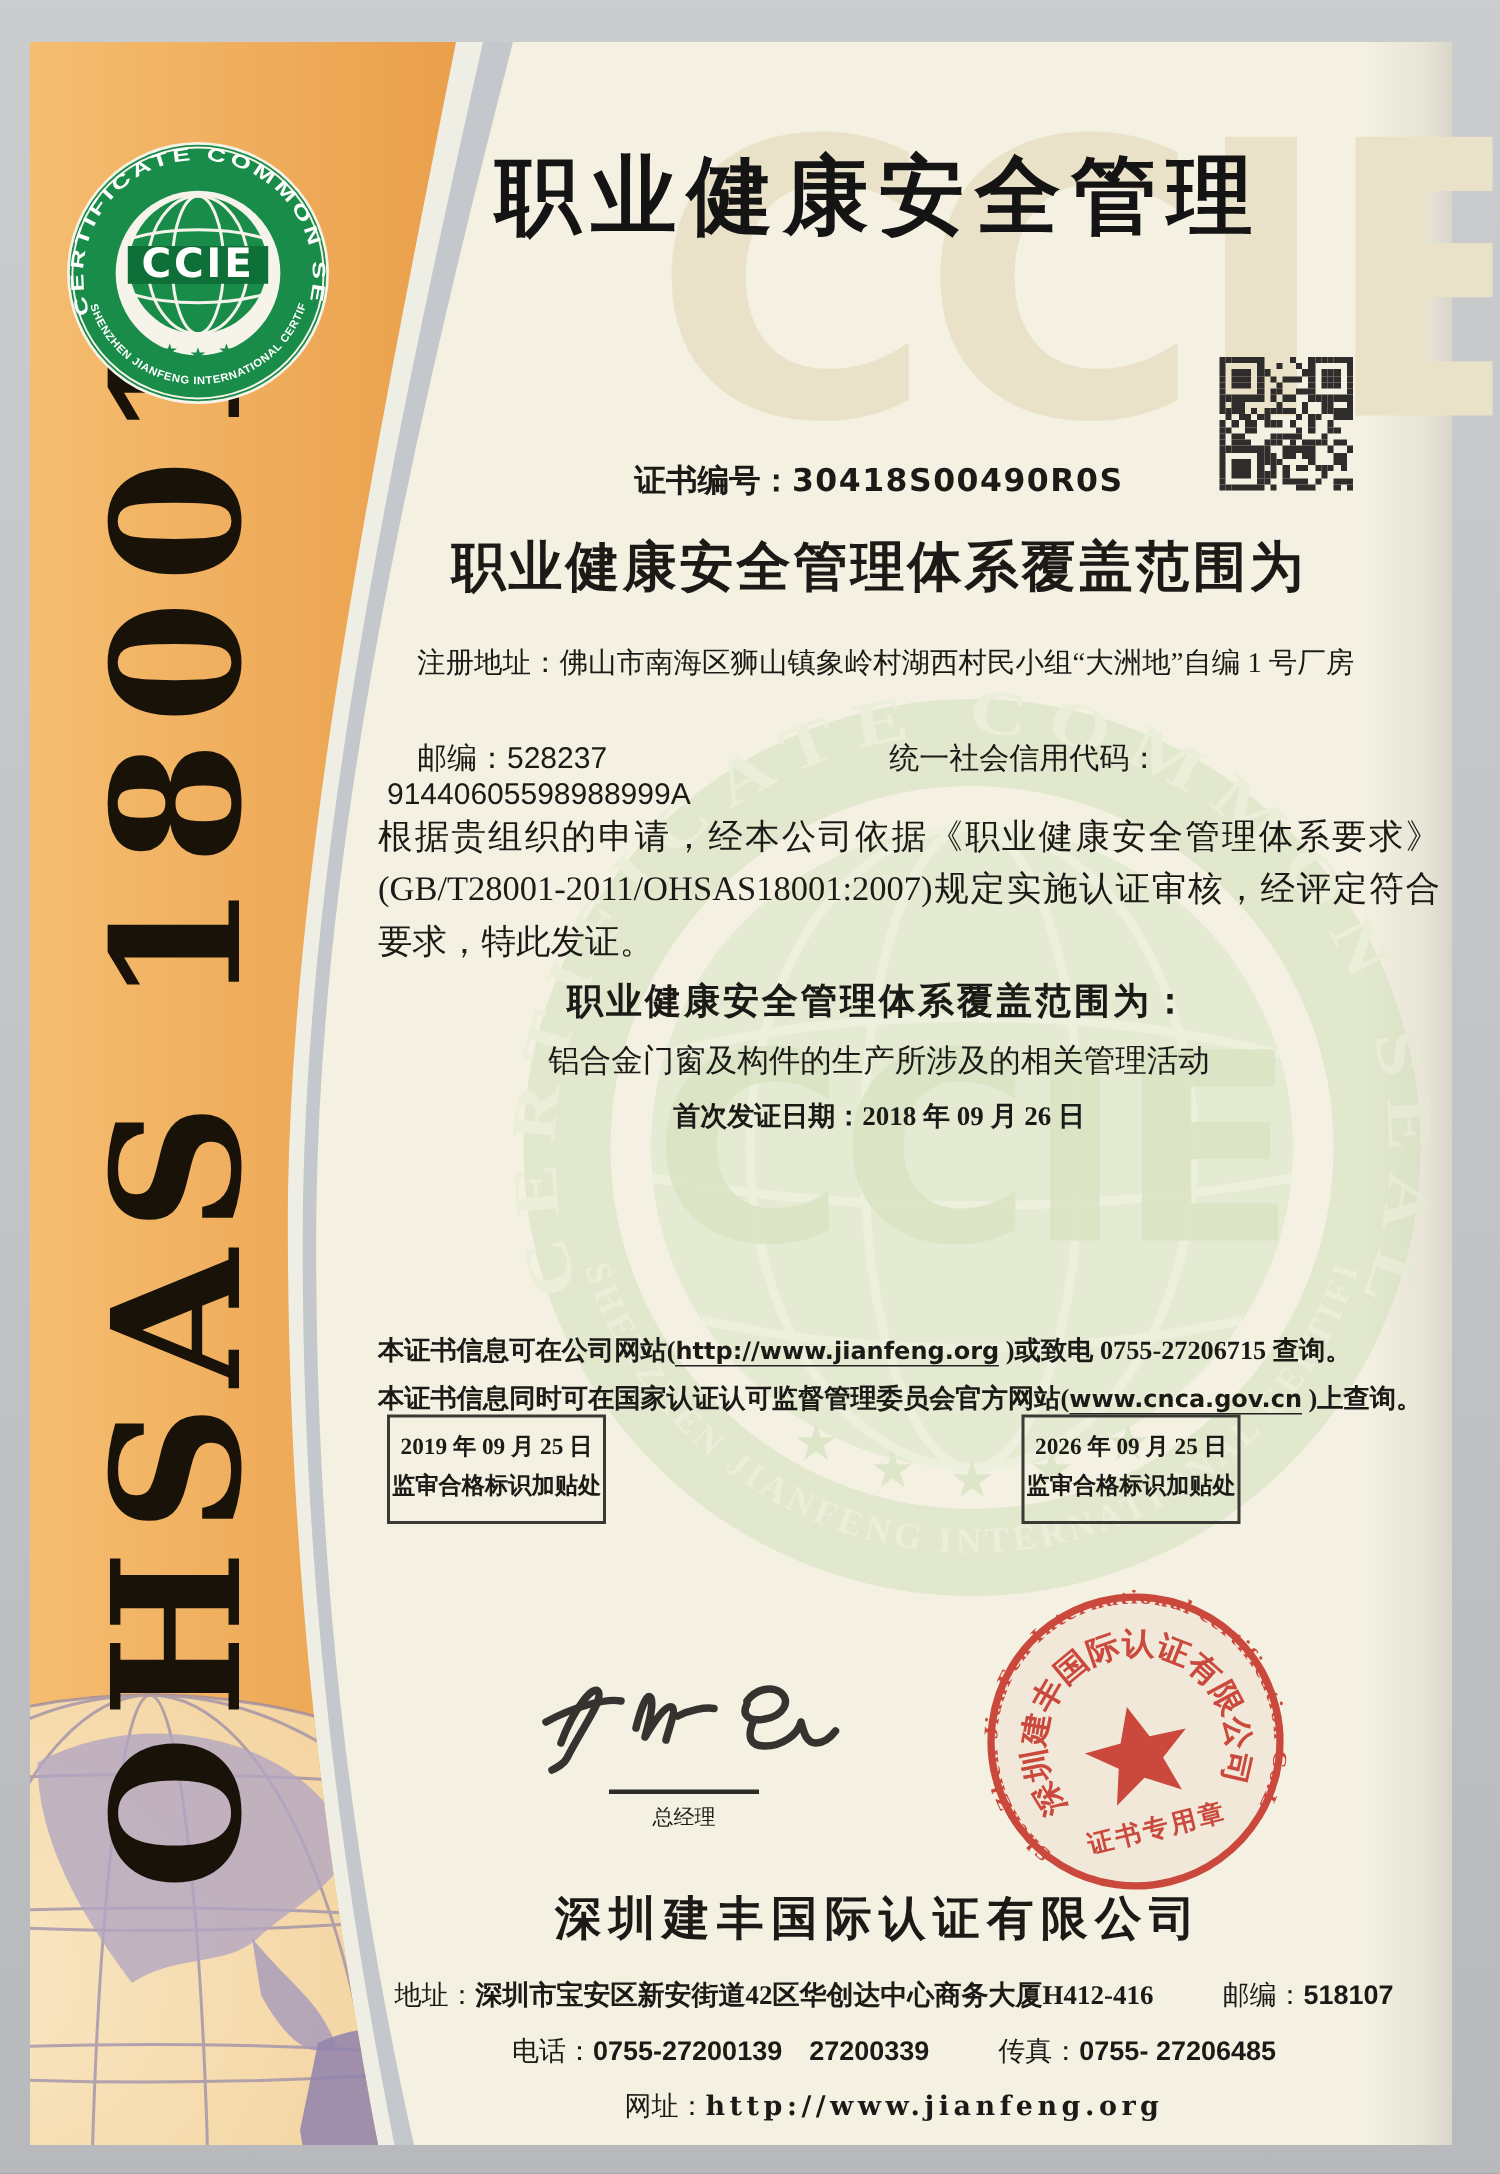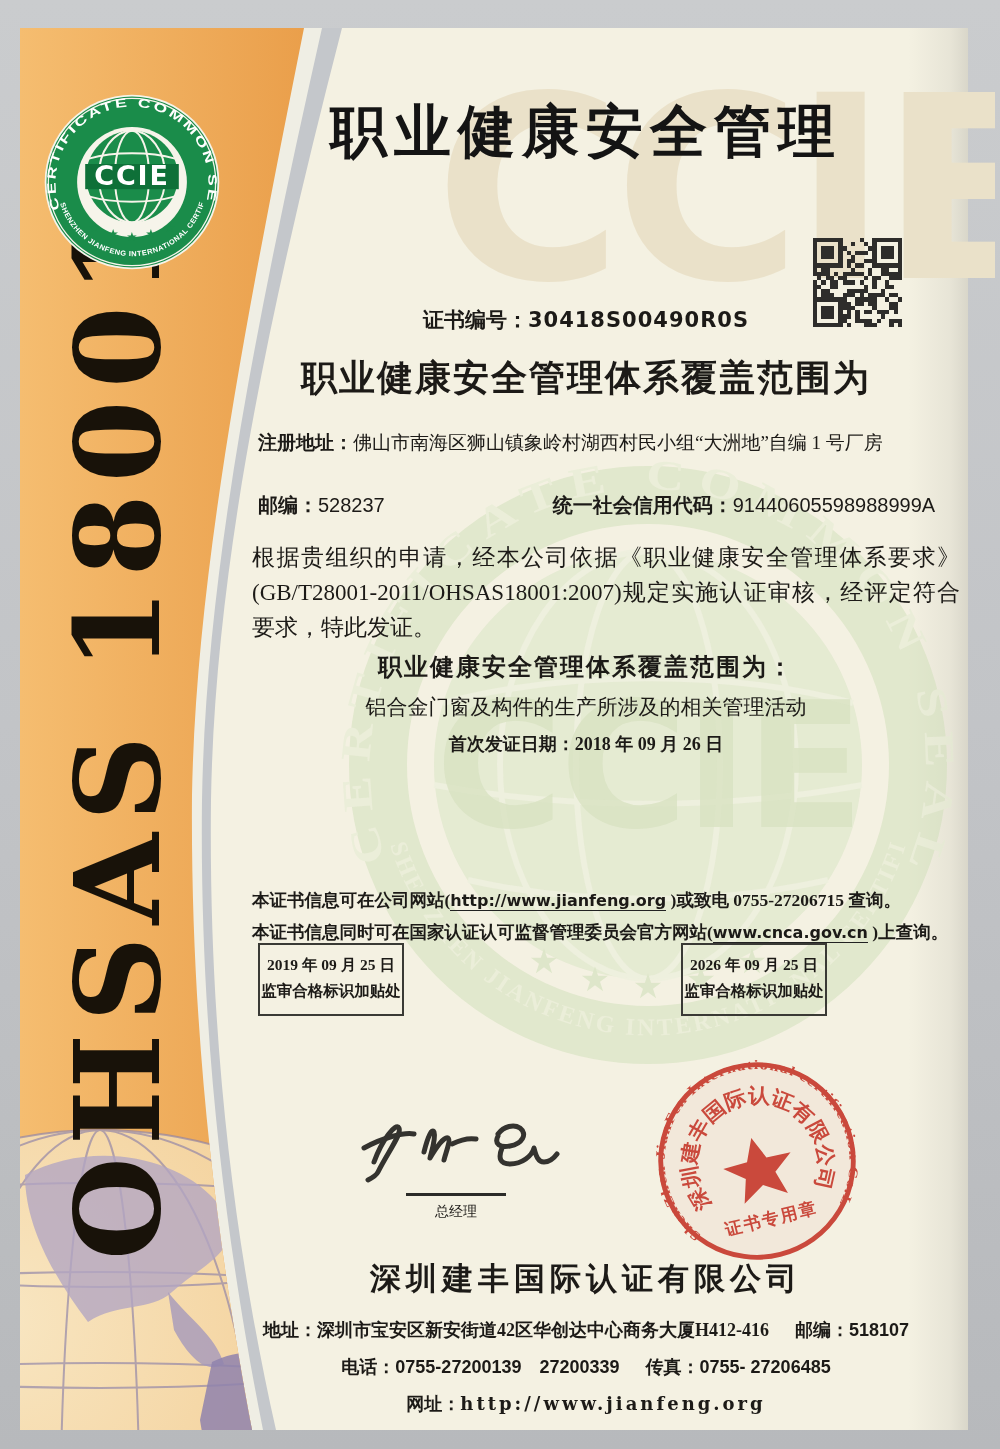--- a/index.html
+++ b/index.html
@@ -34,21 +34,21 @@
     font-size:255px;line-height:320px;color:#eae1c9;letter-spacing:-8px;overflow:hidden;
   }
   .content{position:absolute;inset:0;z-index:6;}
   .abs{position:absolute;}
   .ctr{left:230px;width:712px;text-align:center;}
   .title-line{font-weight:700;color:#141414;font-size:57px;letter-spacing:7px;line-height:72px;}
   .certno-label{font-size:21px;font-weight:700;}
   .certno-value{font-family:"DejaVu Sans","Liberation Sans",sans-serif;font-weight:700;font-size:21px;letter-spacing:1px;}
   .company{font-size:36px;font-weight:700;letter-spacing:2px;}
   .addr{left:258px;width:700px;font-size:19px;line-height:30px;}
-  .lab{font-weight:700;}
+  .lab{font-weight:400;margin-left:20px;}
   .num{font-family:Liberation Sans, sans-serif;}
   .grant{left:252px;width:708px;font-size:23px;line-height:35px;text-align:justify;font-weight:500;}
   .scope-h{font-size:24px;font-weight:700;letter-spacing:2px;}
   .scope{font-size:21px;font-weight:500;}
   .issue{font-size:18px;font-weight:700;}
   .terms{left:252px;width:708px;font-size:17.5px;font-weight:600;line-height:36.5px;text-align:justify;}
   .info{left:252px;width:708px;font-size:17.5px;font-weight:600;}
   .info .url{font-family:"DejaVu Sans","Liberation Sans",sans-serif;font-size:16px;font-weight:700;border-bottom:1.6px solid #222;}
   .sticker{
     position:absolute;top:943px;width:142px;height:62px;border:2px solid #3a3a35;

